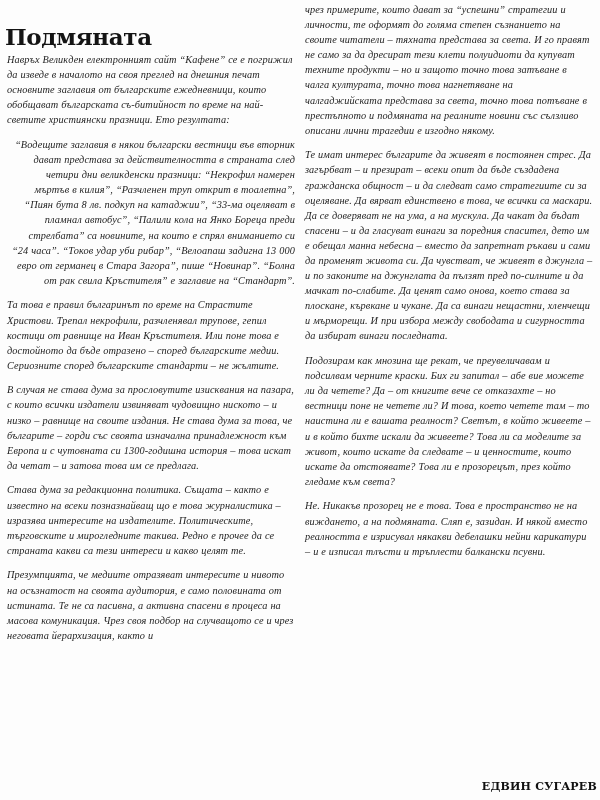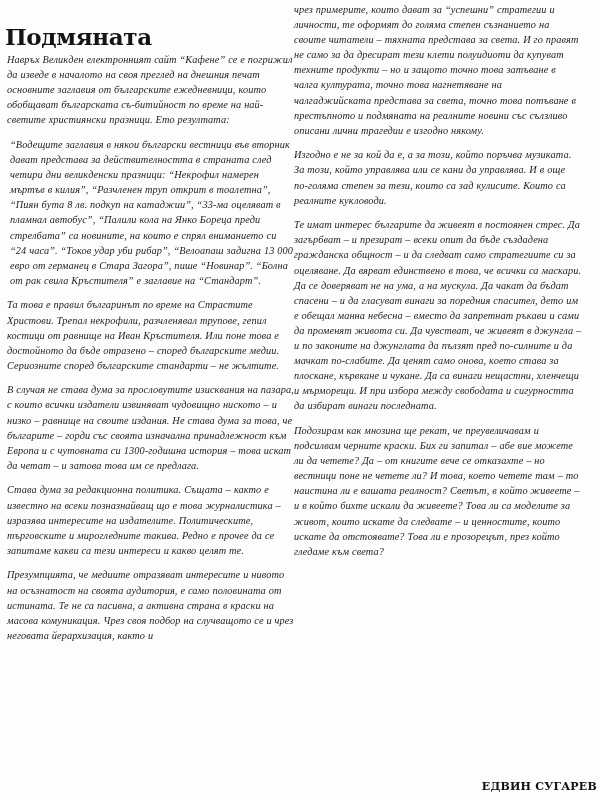--- a/index.html
+++ b/index.html
@@ -43,40 +43,41 @@
     top: 0;
     width: 288px;
     box-sizing: border-box;
   }
   #column-left {
     left: 7px;
     top: 52px;
     height: 748px;
   }
   #column-right {
-    left: 294px;
+    left: 305px;
     top: 2px;
     height: 798px;
   }
 
   .para {
     margin: 0 0 9.5px 0;
     font-family: "Liberation Serif", "DejaVu Serif", serif;
     font-style: italic;
     font-size: 10.3px;
     line-height: 15.1px;
     text-align: left;
     color: #232323;
     letter-spacing: 0.01em;
     word-spacing: 0.02em;
   }
 
   
   .para.quote-block {
     padding-left: 3px;
+    text-align: right;
   }
 
   
   .para.continuation {
     margin-top: 0;
   }
 
   
   #author-signature {
     position: absolute;
@@ -97,26 +98,26 @@
 
 <div id="page">
 
   <h1 id="article-title">Подмяната</h1>
 
   <div id="column-left" class="column">
     <p class="para">Навръх Великден електронният сайт “Кафене” се е погрижил да изведе в началото на своя преглед на днешния печат основните заглавия от българските ежедневници, които обобщават българската съ-битийност по време на най-светите християнски празници. Ето резултата:</p>
     <p class="para quote-block">“Водещите заглавия  в някои български вестници във вторник дават представа за действителността в страната след четири дни великденски празници: “Некрофил намерен мъртъв в килия”, “Разчленен труп открит в тоалетна”, “Пиян бута 8 лв. подкуп на катаджии”, “33-ма оцеляват в пламнал автобус”, “Палили кола на Янко Бореца преди стрелбата”  са новините, на които е спрял вниманието си  “24 часа”. “Токов удар уби рибар”, “Велоапаш задигна 13 000 евро от германец в Стара Загора”, пише “Новинар”. “Болна от рак свила Кръстителя” е заглавие на “Стандарт”.</p>
     <p class="para">Та това е правил българинът по време на Страстите Христови. Трепал некрофили, разчленявал трупове, гепил костици от равнище на Иван Кръстителя. Или поне това е достойното да бъде отразено – според българските медии. Сериозните според българските стандарти – не жълтите.</p>
     <p class="para">В случая не става дума за прословутите изисквания на пазара, с които всички издатели извиняват чудовищно ниското – и низко – равнище на своите издания. Не става дума за това, че българите – горди със своята изначална принадлежност към Европа и с чутовната си 1300-годишна история – това искат да четат – и затова това им се предлага.</p>
-    <p class="para">Става дума за редакционна политика. Същата – както е известно на всеки позназнайващ що е това журналистика – изразява интересите на издателите. Политическите, търговските и мирогледните такива. Редно е прочее да се запитаме какви са тези интереси и какво целят те.</p>
-    <p class="para">Презумпцията, че медиите отразяват интересите и нивото на осъзнатост на своята аудитория, е само половината от истината. Те не са пасивна, а активна страна в краски на масова комуникация. Чрез своя подбор на случващото се и чрез неговата йерархизация, както и</p>
+    <p class="para">Става дума за редакционна политика. Същата – както е известно на всеки позназнайващ що е това журналистика – изразява интересите на издателите. Политическите, търговските и мирогледните такива. Редно е прочее да се страната какви са тези интереси и какво целят те.</p>
+    <p class="para">Презумпцията, че медиите отразяват интересите и нивото на осъзнатост на своята аудитория, е само половината от истината. Те не са пасивна, а активна спасени в процеса на масова комуникация. Чрез своя подбор на случващото се и чрез неговата йерархизация, както и</p>
   </div>
 
   <div id="column-right" class="column">
     <p class="para continuation">чрез примерите, които дават за “успешни” стратегии и личности, те оформят до голяма степен съзнанието на своите читатели – тяхната представа за света. И го правят не само за да дресират тези клети полуидиоти да купуват техните продукти – но и защото точно това затъване в чалга културата, точно това нагнетяване на чалгаджийската представа за света, точно това потъване в престъпното и подмяната на реалните новини със сълзливо описани лични трагедии е изгодно някому.</p>
-    <p class="para">Изгодно е не за кой да е, а за този, който поръчва музиката. За този, който управлява или се кани да управлява. И в още по-голяма степен за тези, които са зад кулисите. Които са реалните кукловоди.</p>
     <p class="para">Те имат интерес българите да живеят в постоянен стрес. Да загърбват – и презират – всеки опит да бъде създадена гражданска общност – и да следват само стратегиите си за оцеляване. Да вярват единствено в това, че всички са маскари. Да се доверяват не на ума, а на мускула. Да чакат да бъдат спасени – и да гласуват винаги за поредния спасител, дето им е обещал манна небесна – вместо да запретнат ръкави и сами да променят живота си. Да чувстват, че живеят в джунгла – и по законите на джунглата да пълзят пред по-силните и да мачкат по-слабите. Да ценят само онова, което става за плоскане, кървкане и чукане. Да са винаги нещастни, хленчещи и мърморещи. И при избора между свободата и сигурността да избират винаги последната.</p>
     <p class="para">Подозирам как мнозина ще рекат, че преувеличавам и подсилвам черните краски. Бих ги запитал – абе вие можете ли да четете? Да – от книгите вече се отказахте – но вестници поне не четете ли? И това, което четете там – то наистина ли е вашата реалност? Светът, в който живеете – и в който бихте искали да живеете? Това ли са моделите за живот, които искате да следвате – и ценностите, които искате да отстоявате? Това ли е прозорецът, през който гледаме към света?</p>
+    <p class="para">Не. Никакъв прозорец не е това. Това е пространство не на виждането, а на подмяната. Сляп е, зазидан. И някой вместо реалността е изрисувал някакви дебелашки нейни карикатури – и е изписал тлъсти и тръплести балкански псувни.</p>
   </div>
 
   <div id="author-signature">ЕДВИН СУГАРЕВ</div>
 
 </div>
 
 </body></html>

